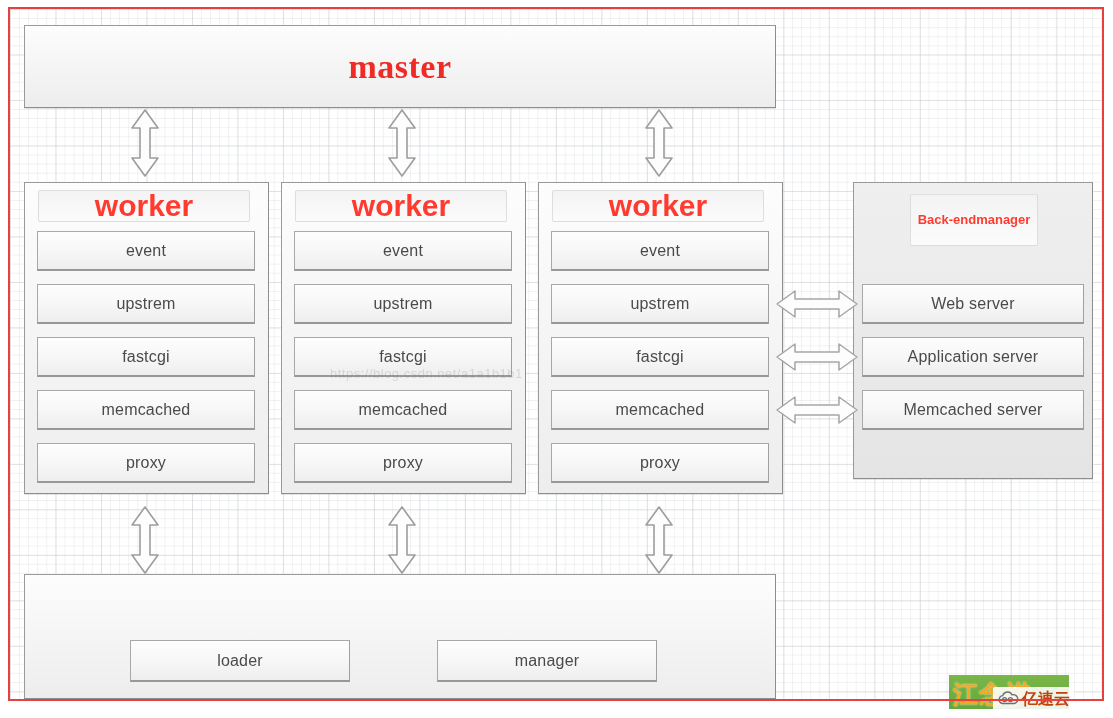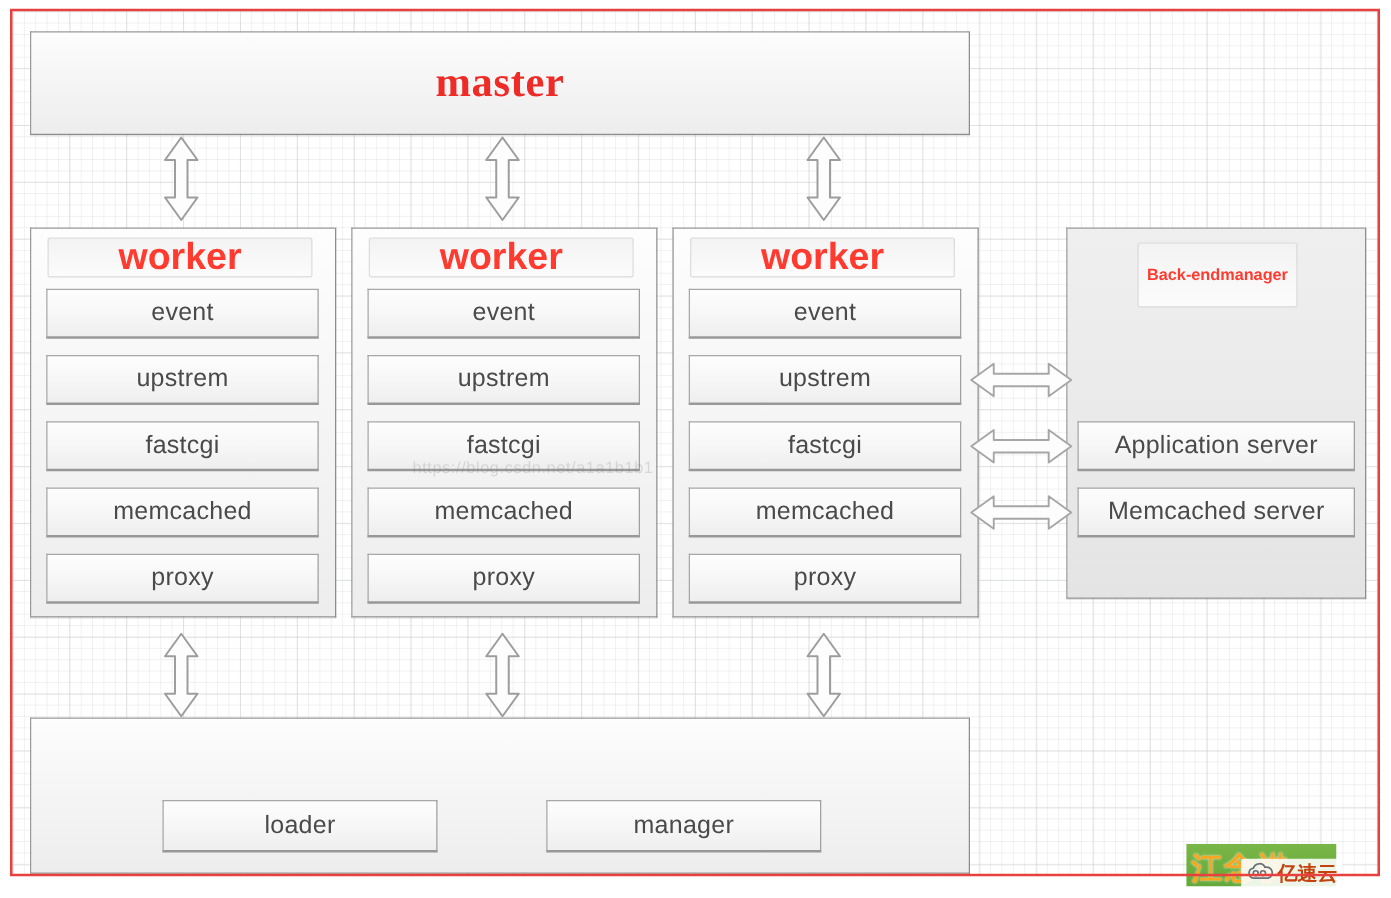--- a/index.html
+++ b/index.html
@@ -83,21 +83,21 @@
     position: absolute;
     box-sizing: border-box;
     border: 1px solid #a8a8a8;
     border-bottom: 2px solid #989898;
     border-right-color: #a0a0a0;
     background: linear-gradient(to bottom, #fdfdfd 0%, #f7f7f7 50%, #eeeeee 100%);
     display: flex;
     align-items: center;
     justify-content: center;
     color: #4a4a4a;
-    font-size: 20px;
+    font-size: 16px;
     letter-spacing: 0.2px;
     z-index: 7;
     text-align: center;
   }
 
   
   .caption-plate {
     position: absolute;
     box-sizing: border-box;
     background: linear-gradient(to bottom, #f3f3f3 0%, #f7f7f7 45%, #fbfbfb 100%);
@@ -322,20 +322,23 @@
     <svg width="84" height="32" viewBox="0 0 84 32">
       <polygon points="2,16 20,3 20,11 64,11 64,3 82,16 64,29 64,21 20,21 20,29" fill="#fdfdfd" stroke="#a6a6a6" stroke-width="1.5" stroke-linejoin="round"></polygon>
     </svg>
   </div>
 
   <div class="panel" id="backend-panel" style="left:853px; top:182px; width:240px; height:297px;">
   </div>
   <div class="caption-plate" style="left:910px; top:194px; width:128px; height:52px; flex-direction:row;">
     <span class="red-title backend-title">Back-end</span>
     <span class="red-title backend-title">manager</span>
+  </div>
+  <div class="module" style="left:862px; top:284px; width:222px; height:40px;">
+    <span>Web server</span>
   </div>
   <div class="module" style="left:862px; top:337px; width:222px; height:40px;">
     <span>Application server</span>
   </div>
   <div class="module" style="left:862px; top:390px; width:222px; height:40px;">
     <span>Memcached server</span>
   </div>
 
   <div class="arrow" style="left:129px; top:505px;">
     <svg width="32" height="70" viewBox="0 0 32 70">

